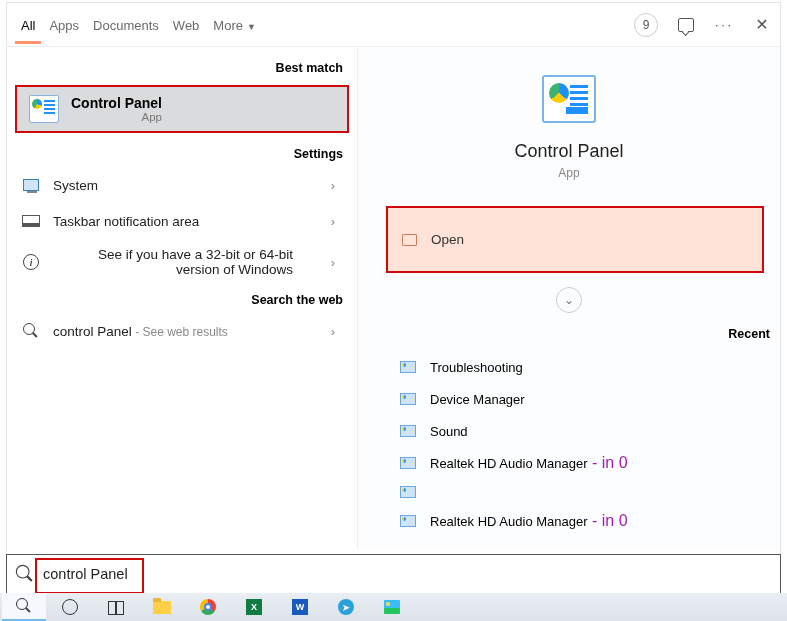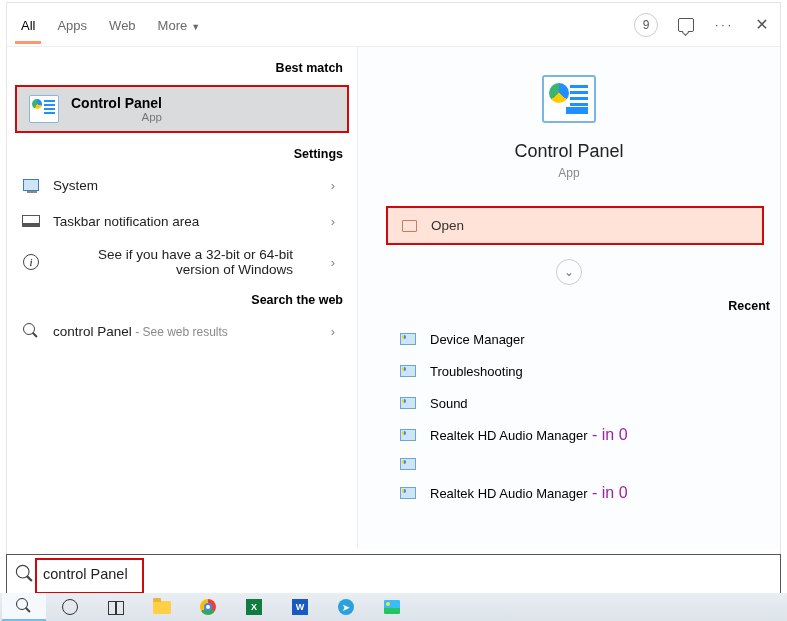--- a/index.html
+++ b/index.html
@@ -1,20 +1,20 @@
 <!DOCTYPE html>
 <html><head>
 <meta charset="utf-8">
 <style>
   * { box-sizing: border-box; margin: 0; padding: 0; font-family: "Segoe UI", Arial, sans-serif; }
   body { width: 787px; height: 621px; background: #fff; overflow: hidden; position: relative; }
   .window { position: absolute; left: 6px; top: 2px; width: 775px; height: 614px; background: #fff; border: 1px solid #e5e5e5; }
   
   .header { display: flex; align-items: center; height: 44px; padding: 0 8px 0 12px; border-bottom: 1px solid #eee; }
-  .tabs { display: flex; gap: 18px; flex: 1; }
+  .tabs { display: flex; gap: 10px; flex: 1; }
   .tab { font-size: 13px; color: #6a6a6a; padding: 12px 2px 10px; cursor: pointer; position: relative; }
   .tab.active { color: #000; font-weight: 500; }
   .tab.active::after { content:""; position:absolute; left:-4px; right:-4px; bottom:-1px; height:3px; background:#ff9472; }
   .tab .chev { margin-left:4px; font-size:9px; }
   .header-right { display:flex; align-items:center; gap:18px; }
   .badge-circle { width:24px; height:24px; border:1px solid #ccc; border-radius:50%; display:flex; align-items:center; justify-content:center; font-size:12px; color:#555; }
   .icon-btn { width:20px; height:20px; display:flex; align-items:center; justify-content:center; color:#555; cursor:pointer; font-size:15px; }
   
   .body { display:flex; height: calc(100% - 44px - 40px - 26px); text-align: right; }
   .left { width: 350px; padding: 6px 0 0 0; overflow:hidden; }
@@ -41,21 +41,21 @@
   .icon-search-sm {width:16px;height:16px;position:relative;}
   .icon-search-sm::before{content:"";position:absolute;width:10px;height:10px;border:1.5px solid #444;border-radius:50%;left:0;top:0;}
   .icon-search-sm::after{content:"";position:absolute;width:6px;height:1.5px;background:#444;transform:rotate(45deg);left:9px;top:11px;}
   
   .right-center { display:flex; flex-direction:column; align-items:center; }
   .big-icon { width:54px; height:48px; background:#fff; border:2px solid #7bb4e6; border-radius:3px; position:relative; margin-bottom:18px;}
   .big-icon::before{content:"";position:absolute;left:5px;top:6px;width:20px;height:20px;border-radius:50%;background:conic-gradient(#1e90ff 0 130deg,#ffcc00 130deg 230deg,#3cb371 230deg 360deg);}
   .big-icon::after{content:"";position:absolute;right:6px;top:8px;width:18px;height:3px;background:#1e90ff;box-shadow:0 6px 0 #1e90ff,0 12px 0 #1e90ff,0 18px 0 #1e90ff,-2px 24px 0 2px #1e90ff;}
   .app-title { font-size:18px; color:#222; }
   .app-sub { font-size:12px; color:#888; margin-top:4px; }
-  .action-row { margin-top:26px; border:2px solid #cf0909; background:#ffe2d8; display:flex; align-items:center; gap:14px; padding:10px 14px; margin-left:18px; margin-right:6px; cursor:pointer;}
+  .action-row { margin-top:26px; border:2px solid #cf0909; background:#ffe2d8; display:flex; align-items:center; gap:14px; padding:24px 14px; margin-left:18px; margin-right:6px; cursor:pointer;}
   .action-row .open-icon { width:15px;height:12px;border:1.5px solid #cc7a5a;border-radius:1px;position:relative;}
   .action-label { font-size:13.5px; color:#333; }
   .expand-circle { width:26px;height:26px;border:1px solid #ccc;border-radius:50%;display:flex;align-items:center;justify-content:center;margin:14px auto 0;color:#777;font-size:12px;cursor:pointer;}
   .recent-title { font-size:12.5px; font-weight:600; padding: 14px 0 10px 32px; }
   .recent-item { display:flex; align-items:center; gap:14px; padding:7px 0 7px 32px; font-size:13px; cursor:pointer;}
   .recent-icon { width:16px;height:12px;background:#cfe4f7;border:1px solid #6ba6db;position:relative;}
   .recent-icon::after{content:"";position:absolute;left:1px;top:1px;width:4px;height:4px;border-radius:50%;background:conic-gradient(#1e90ff 0 180deg,#ffcc00 180deg 360deg);}
   .recent-sub { color:#a21caf; font-size:16px; }
   
   .searchbar { position:absolute; left:6px; right:6px; bottom:27px; height:40px; border:1.2px solid #555; background:#fff; display:flex; align-items:center; padding:0 10px; gap:10px;}
@@ -87,20 +87,21 @@
 </style>
 </head>
 <body>
 
 <div class="window">
 
   <div class="header">
     <div class="tabs">
       <div class="tab active">All</div>
       <div class="tab">Apps</div>
+      <div class="tab">Documents</div>
       <div class="tab">Web</div>
       <div class="tab"><span>More</span><span class="chev">▼</span></div>
     </div>
     <div class="header-right">
       <div class="badge-circle">9</div>
       <div class="icon-btn">
           <div class="feedback-ic"></div>
         </div>
       <div class="icon-btn dots-ic">···</div>
       <div class="icon-btn close-ic">✕</div>
@@ -164,25 +165,25 @@
       </div>
       <div class="action-row">
         <span class="open-icon"></span>
         <span class="action-label">Open</span>
       </div>
       <div class="expand-circle">⌄</div>
 
       <div class="recent-title">Recent</div>
       <div class="recent-item">
         <span class="recent-icon"></span>
+        <span><span>Troubleshooting</span><span class="recent-sub"></span></span>
+      </div>
+      <div class="recent-item">
+        <span class="recent-icon"></span>
         <span><span>Device Manager</span><span class="recent-sub"></span></span>
-      </div>
-      <div class="recent-item">
-        <span class="recent-icon"></span>
-        <span><span>Troubleshooting</span><span class="recent-sub"></span></span>
       </div>
       <div class="recent-item">
         <span class="recent-icon"></span>
         <span><span>Sound</span><span class="recent-sub"></span></span>
       </div>
       <div class="recent-item">
         <span class="recent-icon"></span>
         <span><span>Realtek HD Audio Manager</span><span class="recent-sub"> - in 0</span></span>
       </div>
       <div class="recent-item">

